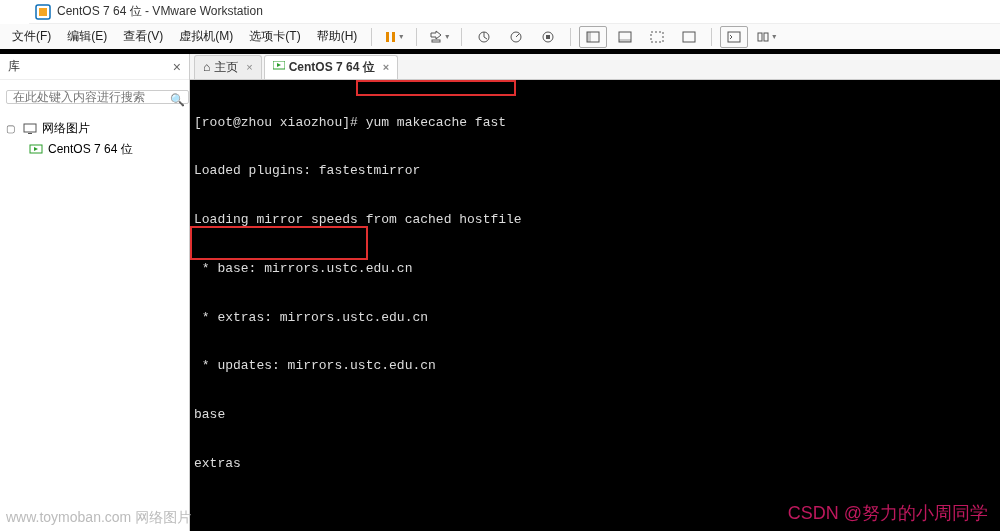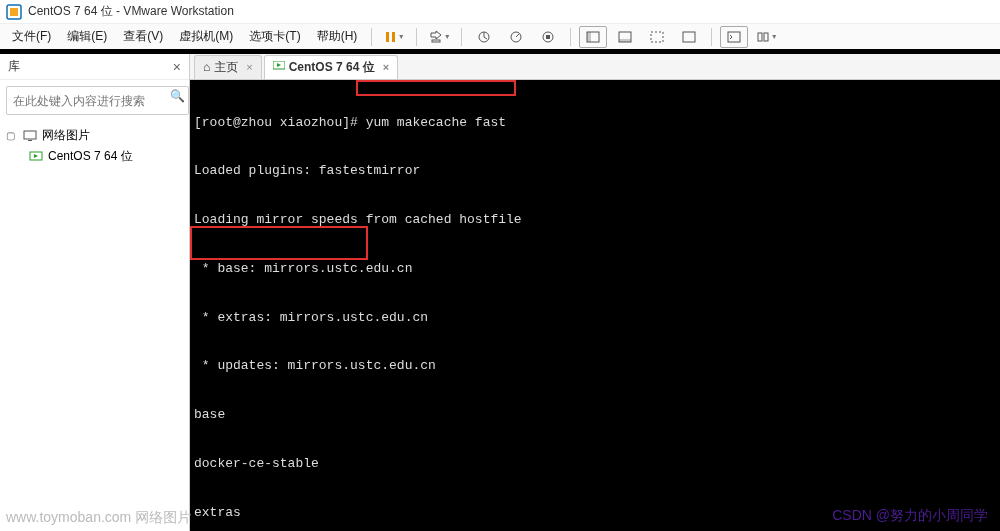--- a/index.html
+++ b/index.html
@@ -12,20 +12,21 @@
       overflow: hidden;
       position: relative;
     }
     .titlebar {
       height: 24px;
       display: flex;
       align-items: center;
       padding: 2px 6px;
       background: #fff;
       border-bottom: 1px solid #eee;
+      margin-left: 29px;
     }
     .titlebar .app-icon {
       width: 16px; height: 16px;
       margin-right: 6px;
       display: flex; align-items: center; justify-content: center;
     }
     .titlebar .title-text { color: #333; font-size: 12px; }
     .menubar {
       height: 30px;
       display: flex;
@@ -74,21 +75,21 @@
     .sidebar-header .lib-label { color: #333; }
     .sidebar-header .close-x { cursor: pointer; color: #666; font-size: 14px; }
     .search-row {
       padding: 6px;
       display: flex;
       align-items: center;
       gap: 4px;
     }
     .search-input {
       flex: 1;
-      height: 29px;
+      height: 14px;
       border: 1px solid #ccc;
       border-radius: 2px;
       padding: 0 20px 0 6px;
       font-size: 12px;
       color: #999;
       position: relative;
     }
     .search-wrap { position: relative; flex: 1; }
     .search-icon {
       position: absolute;
@@ -169,22 +170,22 @@
     }
     .watermark-left {
       position: absolute;
       left: 6px; bottom: 4px;
       font-size: 14px;
       color: #bbb;
     }
     .watermark-right {
       position: absolute;
       right: 12px; bottom: 6px;
-      font-size: 14px;
-      color: #4c1d95;
+      font-size: 18px;
+      color: #be185d;
     }
   </style>
 </head>
 <body>
 
 <div class="titlebar">
   <span class="app-icon">
     <svg width="16" height="16" viewBox="0 0 16 16">
       <rect x="1" y="1" width="14" height="14" rx="2" fill="#fff" stroke="#0d6fb8" stroke-width="1.5"></rect>
       <rect x="4" y="4" width="8" height="8" fill="#f5a623"></rect>
@@ -327,21 +328,20 @@
       </div>
     </div>
     <div class="terminal">
       <div class="term-line">[root@zhou xiaozhou]# yum makecache fast</div>
       <div class="term-line">Loaded plugins: fastestmirror</div>
       <div class="term-line">Loading mirror speeds from cached hostfile</div>
       <div class="term-line"> * base: mirrors.ustc.edu.cn</div>
       <div class="term-line"> * extras: mirrors.ustc.edu.cn</div>
       <div class="term-line"> * updates: mirrors.ustc.edu.cn</div>
       <div class="term-line">base</div>
-      <div class="term-line">docker-ce-stable</div>
       <div class="term-line">extras</div>
       
       
       
       
       
       <div class="hl-red" style="left:166px; top:0px; width:160px; height:16px;"></div>
       <div class="hl-red" style="left:0px; top:146px; width:178px; height:34px;"></div>
     </div>
   </div>

